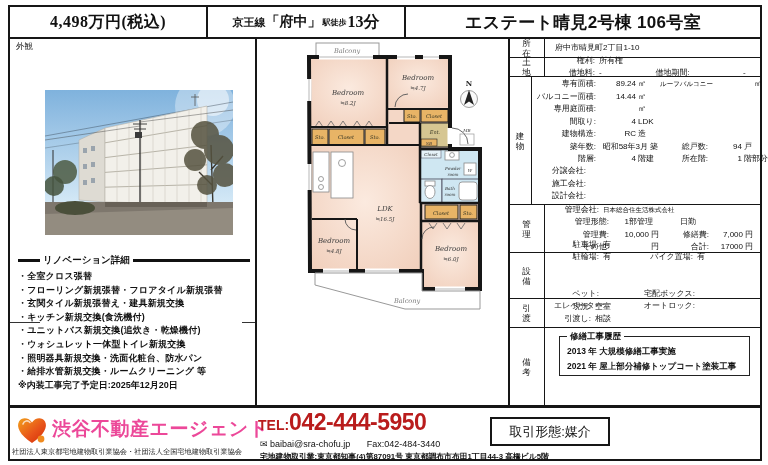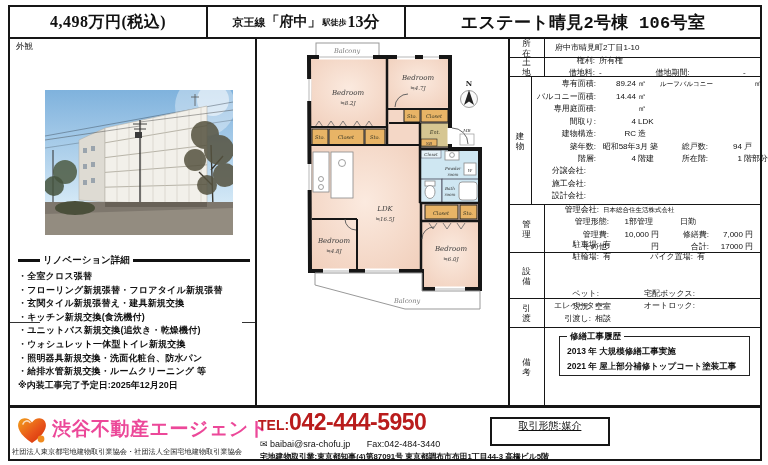--- a/index.html
+++ b/index.html
@@ -4,21 +4,21 @@
 <style>
   html,body{margin:0;padding:0;background:#e9e9e9;}
   .page{position:relative;width:768px;height:465px;background:#fff;overflow:hidden;
         font-family:"Liberation Sans","DejaVu Sans",sans-serif;color:#111;padding-left:16px;}
   .flyer{position:absolute;left:8px;top:5px;width:750px;height:452px;border:2px solid #161616;}
   
   .hdr{position:absolute;left:0;top:0;width:100%;height:30px;border-bottom:2px solid #161616;display:flex;}
   .hcell{display:flex;align-items:center;justify-content:center;box-sizing:border-box;}
   .hc1{width:198px;border-right:2px solid #161616;}
   .hc2{width:198px;border-right:2px solid #161616;}
-  .hc3{flex:1;font-family:Liberation Mono, monospace;}
+  .hc3{flex:1;}
   .price{font-family:"Liberation Serif","DejaVu Serif",serif;font-size:16px;font-weight:700;letter-spacing:.5px;}
   .st-line{font-size:11px;font-weight:700;}
   .st-name{font-size:14px;font-weight:700;}
   .st-walk{font-size:8px;font-weight:700;margin:0 1px;}
   .st-min{font-size:16px;font-weight:700;font-family:"Liberation Serif","DejaVu Serif",serif;}
   .btitle{font-size:17px;font-weight:700;letter-spacing:.3px;}
   
   .body{position:absolute;left:0;top:32px;width:100%;height:366px;display:flex;}
   .vdiv{width:2px;background:#161616;}
   .leftcol{position:relative;width:245px;}
@@ -62,21 +62,21 @@
   .brand{position:absolute;left:42px;top:8px;font-size:19px;font-weight:700;color:#ec4899;letter-spacing:.5px;}
   .heart{position:absolute;left:4px;top:6px;}
   .assoc{position:absolute;left:2px;top:39px;font-size:7.2px;color:#222;}
   .telblk{position:absolute;left:248px;top:1px;color:#b91c1c;white-space:nowrap;}
   .tel-label{font-size:14px;font-weight:700;}
   .tel-num{font-size:23px;font-weight:700;letter-spacing:-.5px;}
   .mailrow{position:absolute;left:250px;top:31px;font-size:9px;}
   .mailrow .fax{margin-left:14px;}
   .license{position:absolute;left:250px;top:43px;font-size:7.8px;font-weight:600;}
   .dealbox{position:absolute;left:480px;top:9px;width:116px;height:25px;border:2px solid #161616;
-           display:flex;align-items:flex-start;justify-content:center;font-size:10px;text-decoration:underline;}
+           display:flex;align-items:center;justify-content:center;font-size:13px;}
   
   .fpname{font:italic 7px "DejaVu Serif","Liberation Serif",serif;fill:#3a3a3a;}
   .fpsize{font:italic 5.5px "DejaVu Serif","Liberation Serif",serif;fill:#3a3a3a;}
   .fpcell{font:italic 5px "DejaVu Serif","Liberation Serif",serif;fill:#332;}
   .fpsmall{font:italic 4.2px "DejaVu Serif","Liberation Serif",serif;fill:#333;}
   .fpgray{font:italic 6.5px "DejaVu Serif","Liberation Serif",serif;fill:#777;}
   .fpn{font:7px "DejaVu Serif","Liberation Serif",serif;fill:#222;font-weight:bold;}
 </style>
 </head>
 <body>

